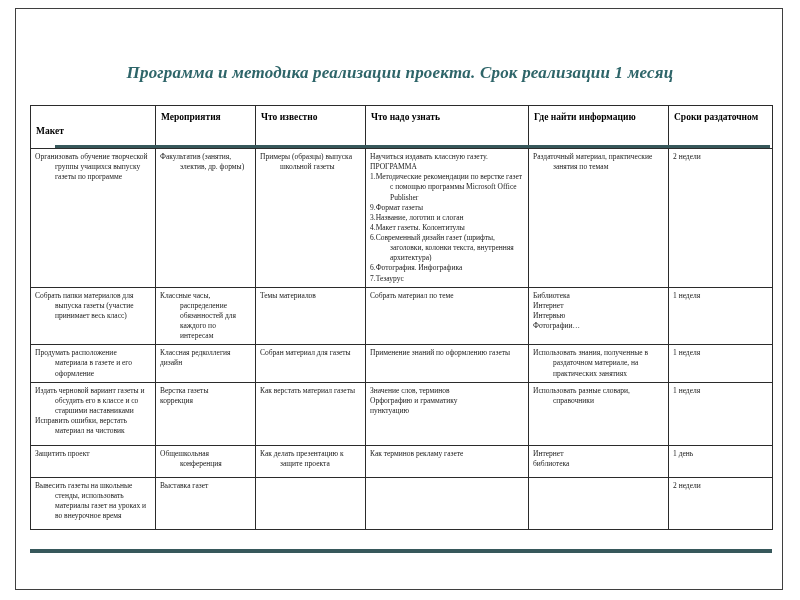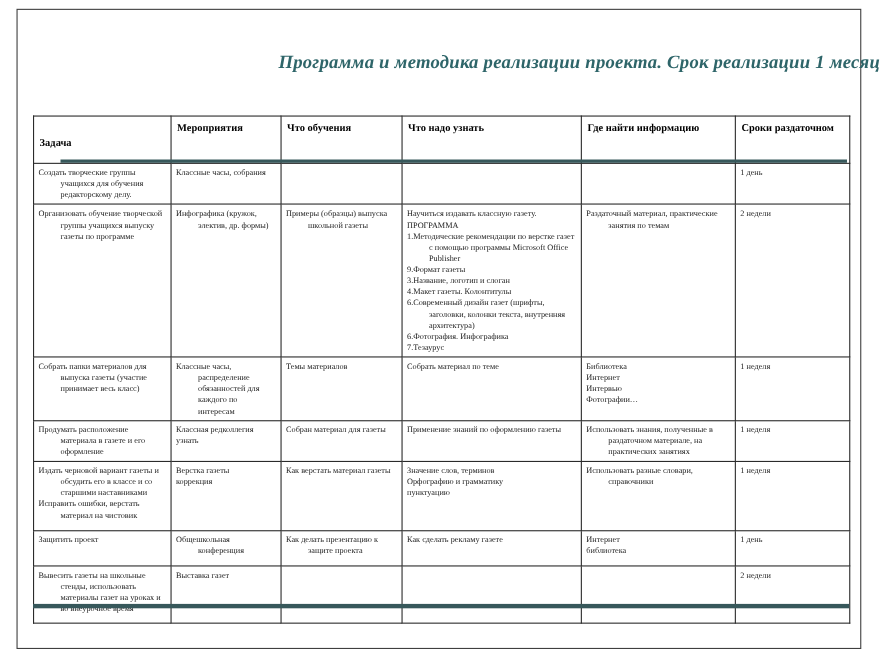--- a/index.html
+++ b/index.html
@@ -10,21 +10,21 @@
     font-family:"Liberation Serif", serif;
     overflow:hidden;
   }
   .slide { position:absolute; left:0; top:0; width:800px; height:600px; background:#fff; }
   .slide-border {
     position:absolute; left:15px; top:8px; width:768px; height:582px;
     border:1px solid #3f3f3f; box-sizing:border-box;
   }
   .title {
     position:absolute; left:0; right:0; top:47px;
-    margin:0; text-align:right;
+    margin:16px; text-align:center;
     font-size:17px; font-weight:bold; font-style:italic;
     letter-spacing:0.2px;
   }
   table.plan-table {
     position:absolute; left:30px; top:105px; width:742px;
     border-collapse:collapse; table-layout:fixed;
   }
   .plan-table th, .plan-table td {
     border:1px solid #2b2b2b;
     box-sizing:border-box;
@@ -61,49 +61,35 @@
     <colgroup>
       <col style="width:125px">
       <col style="width:100px">
       <col style="width:110px">
       <col style="width:163px">
       <col style="width:140px">
       <col style="width:104px">
     </colgroup>
     <thead>
       <tr>
-        <th class="th-task">Задача</th>
+        <th class="th-task">Макет</th>
         <th>Мероприятия</th>
-        <th>Что обучения</th>
+        <th>Что известно</th>
         <th>Что надо узнать</th>
         <th>Где найти информацию</th>
         <th>Сроки раздаточном</th>
       </tr>
     </thead>
     <tbody>
-        <tr class="r1">
-          <td>
-            <div class="para">Создать творческие группы учащихся для обучения редакторскому делу.</div>
-          </td>
-          <td>
-            <div class="para">Классные часы, собрания</div>
-          </td>
-          <td></td>
-          <td></td>
-          <td></td>
-          <td>
-            <div class="para">1 день</div>
-          </td>
-        </tr>
         <tr class="r2">
           <td>
             <div class="para">Организовать обучение творческой группы учащихся выпуску газеты по программе</div>
           </td>
           <td>
-            <div class="para">Инфографика (кружок, электив, др. формы)</div>
+            <div class="para">Факультатив (занятия, электив, др. формы)</div>
           </td>
           <td>
             <div class="para">Примеры (образцы) выпуска школьной газеты</div>
           </td>
           <td>
             <div class="para">Научиться издавать классную газету.</div>
             <div class="para">ПРОГРАММА</div>
             <div class="para">1.Методические рекомендации по верстке газет с помощью программы Microsoft Office Publisher</div>
             <div class="para">9.Формат газеты</div>
             <div class="para">3.Название, логотип и слоган</div>
@@ -141,21 +127,21 @@
           <td>
             <div class="para">1 неделя</div>
           </td>
         </tr>
         <tr class="r4">
           <td>
             <div class="para">Продумать расположение материала в газете и его оформление</div>
           </td>
           <td>
             <div class="para">Классная редколлегия</div>
-            <div class="para">узнать</div>
+            <div class="para">дизайн</div>
           </td>
           <td>
             <div class="para">Собран материал для газеты</div>
           </td>
           <td>
             <div class="para">Применение знаний по оформлению газеты</div>
           </td>
           <td>
             <div class="para">Использовать знания, полученные в раздаточном материале, на практических занятиях</div>
           </td>
@@ -191,21 +177,21 @@
           <td>
             <div class="para">Защитить проект</div>
           </td>
           <td>
             <div class="para">Общешкольная конференция</div>
           </td>
           <td>
             <div class="para">Как делать презентацию к защите проекта</div>
           </td>
           <td>
-            <div class="para">Как сделать рекламу газете</div>
+            <div class="para">Как терминов рекламу газете</div>
           </td>
           <td>
             <div class="para">Интернет</div>
             <div class="para">библиотека</div>
           </td>
           <td>
             <div class="para">1 день</div>
           </td>
         </tr>
         <tr class="r7">

